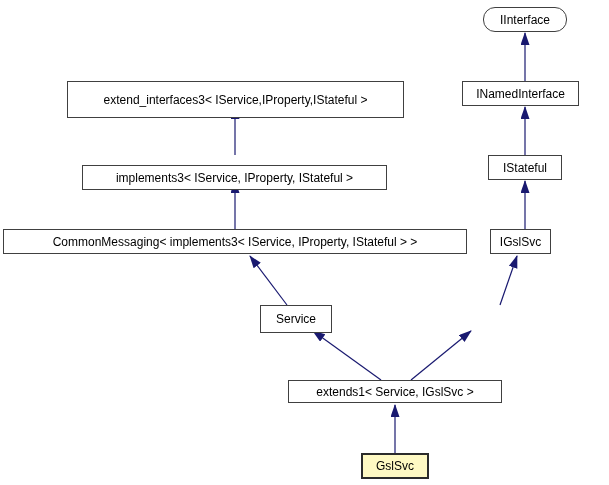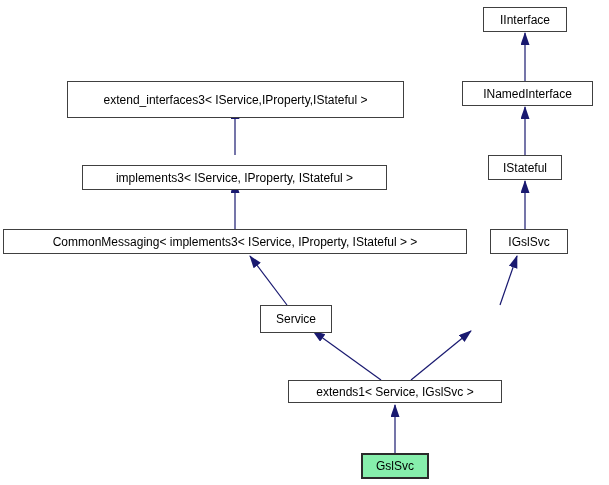--- a/index.html
+++ b/index.html
@@ -30,32 +30,32 @@
     color: #000000;
     font-size: 12px;
     line-height: 1;
     display: flex;
     align-items: center;
     justify-content: center;
     white-space: nowrap;
     cursor: pointer;
   }
   .node.highlighted {
-    background: #86efac;
+    background: #fef9c3;
     border: 2px solid #2b2b2b;
     cursor: default;
   }
   
-  .n-iinterface        { left: 483px; top: 7px;   width: 84px;  height: 25px; }
+  .n-iinterface        { left: 483px; top: 7px;   width: 84px;  height: 25px; border-radius: 12px; }
   .n-extintf3          { left: 67px;  top: 81px;  width: 337px; height: 37px; }
-  .n-inamedinterface   { left: 462px; top: 81px;  width: 131px; height: 25px; }
+  .n-inamedinterface   { left: 462px; top: 81px;  width: 117px; height: 25px; }
   .n-implements3       { left: 82px;  top: 165px; width: 305px; height: 25px; }
   .n-iservice          { left: 488px; top: 155px; width: 74px;  height: 25px; }
   .n-commonmessaging   { left: 3px;   top: 229px; width: 464px; height: 25px; text-align: right; }
-  .n-igslsvc           { left: 490px; top: 229px; width: 78px;  height: 25px; }
+  .n-igslsvc           { left: 490px; top: 229px; width: 61px;  height: 25px; }
   .n-service           { left: 260px; top: 305px; width: 72px;  height: 28px; }
   .n-extintf1          { left: 384px; top: 305px; width: 216px; height: 24px; }
   .n-extends1          { left: 288px; top: 380px; width: 214px; height: 23px; text-align: right; }
   .n-gslsvc            { left: 361px; top: 453px; width: 68px;  height: 26px; }
 </style>
 </head>
 <body>
 
 <div class="canvas">
 

